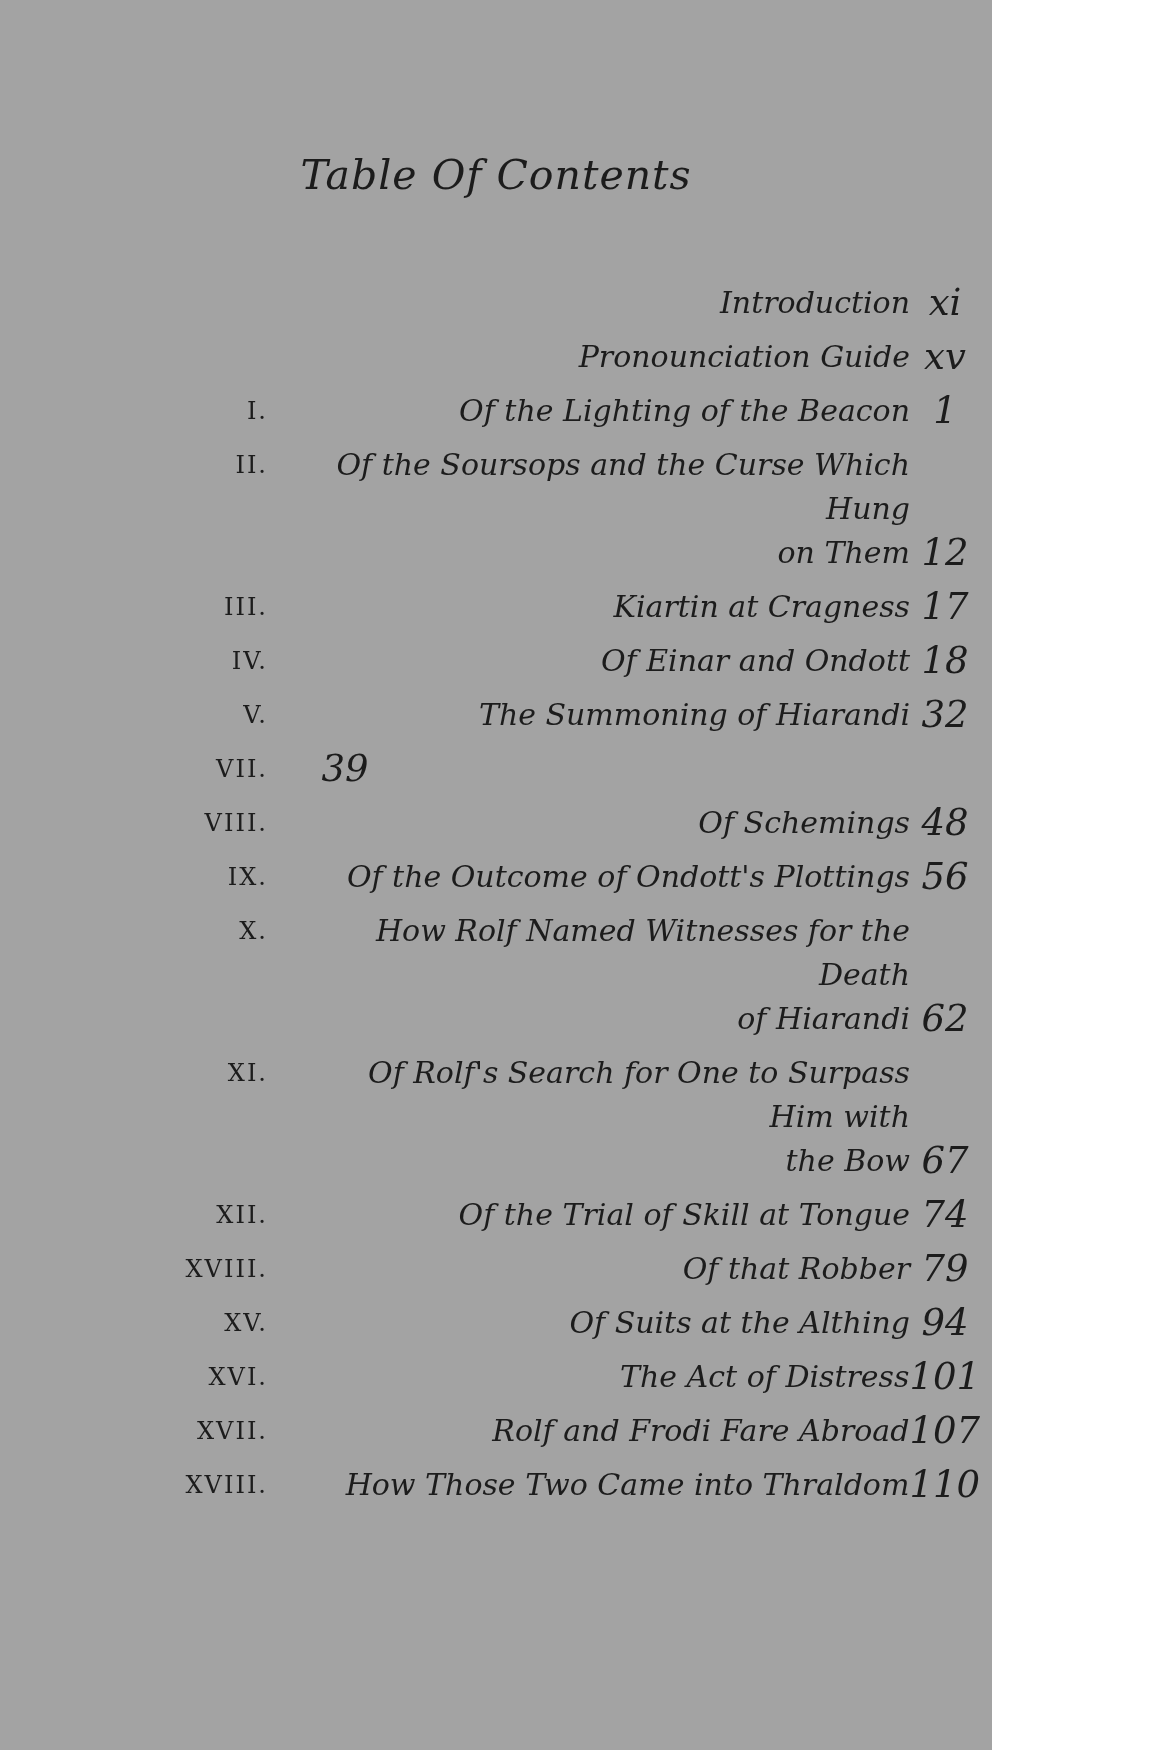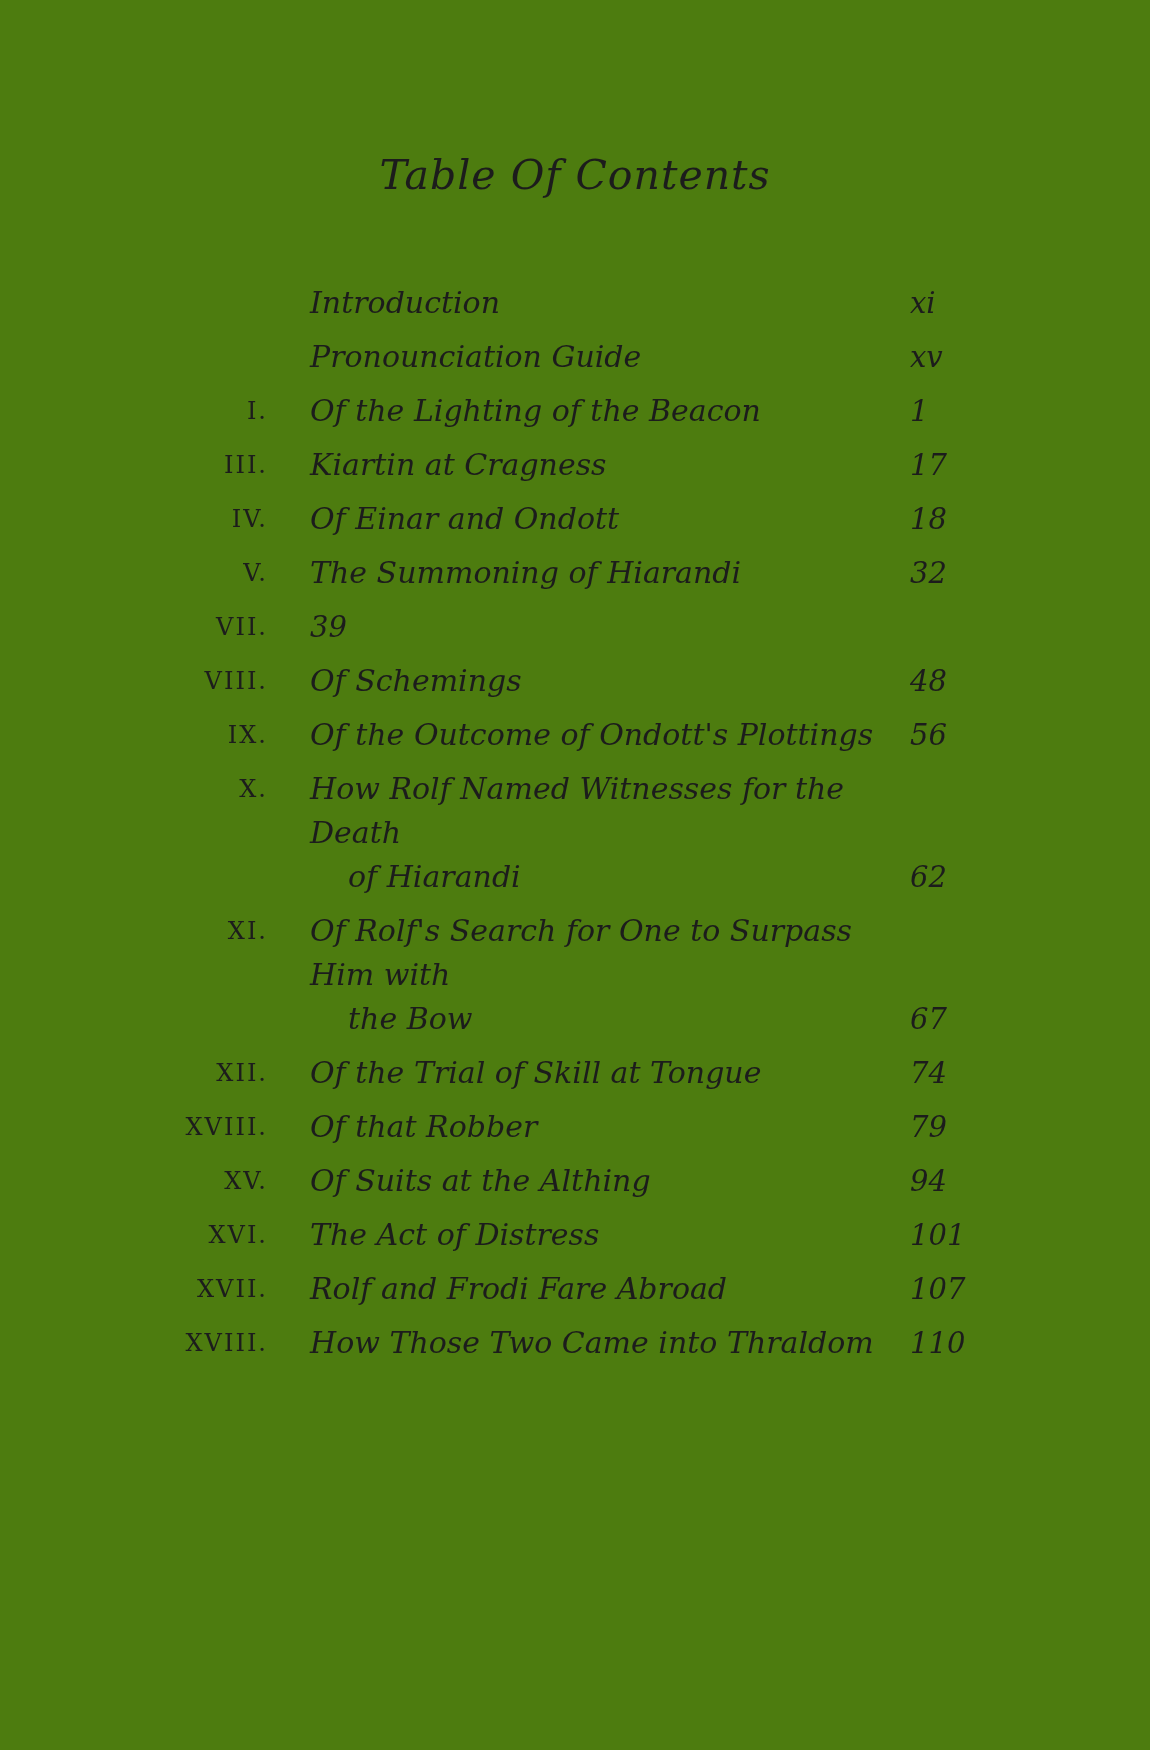--- a/index.html
+++ b/index.html
@@ -7,23 +7,23 @@
     padding: 0;
     background: #ffffff;
     width: 1150px;
     height: 1750px;
     overflow: hidden;
     font-family: "DejaVu Serif", "Liberation Serif", serif;
     color: #1c1c1c;
   }
   .page {
     position: relative;
-    width: 1150px;
+    width: 992px;
     height: 1750px;
-    background: #4d7c0f;
+    background: #a3a3a3;
   }
   .page-title {
     margin: 0;
     padding-top: 152px;
     text-align: center;
     font-style: italic;
     font-weight: normal;
     font-size: 41px;
     line-height: 1.15;
     letter-spacing: 1px;
@@ -46,30 +46,31 @@
     font-style: normal;
     font-size: 24px;
     line-height: 44px;
     letter-spacing: 2px;
   }
   .toc-title {
     flex: 1 1 auto;
     font-style: italic;
     font-size: 30px;
     line-height: 44px;
+    text-align: right;
   }
   .toc-title .line { display: block; }
   .toc-title .line.cont { padding-left: 38px; }
   .toc-page {
     flex: 0 0 auto;
     min-width: 70px;
-    text-align: left;
+    text-align: center;
     align-self: flex-end;
     font-style: italic;
-    font-size: 29px;
+    font-size: 37px;
     line-height: 44px;
   }
 </style>
 </head>
 <body>
 
 <div class="page">
   <h1 class="page-title">Table Of Contents</h1>
 
   <div class="toc">
@@ -90,20 +91,28 @@
   </div>
 
   <div class="toc-entry">
     <span class="toc-num">I.</span>
     <span class="toc-title">
           <span class="line">Of the Lighting of the Beacon</span>
         </span>
     <span class="toc-page">1</span>
   </div>
 
+  <div class="toc-entry">
+    <span class="toc-num">II.</span>
+    <span class="toc-title">
+          <span class="line">Of the Soursops and the Curse Which Hung</span>
+          <span class="line cont">on Them</span>
+        </span>
+    <span class="toc-page">12</span>
+  </div>
 
   <div class="toc-entry">
     <span class="toc-num">III.</span>
     <span class="toc-title">
           <span class="line">Kiartin at Cragness</span>
         </span>
     <span class="toc-page">17</span>
   </div>
 
   <div class="toc-entry">

